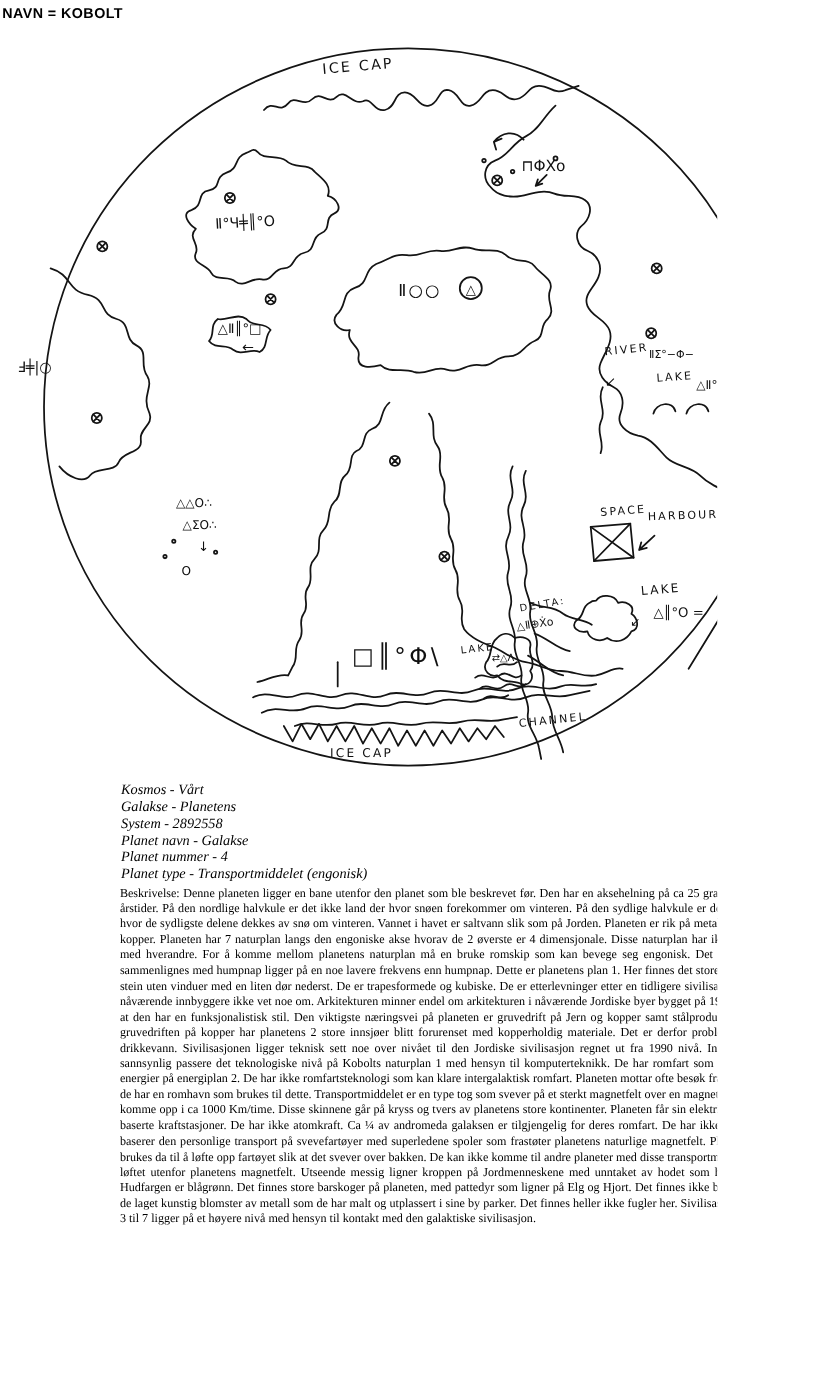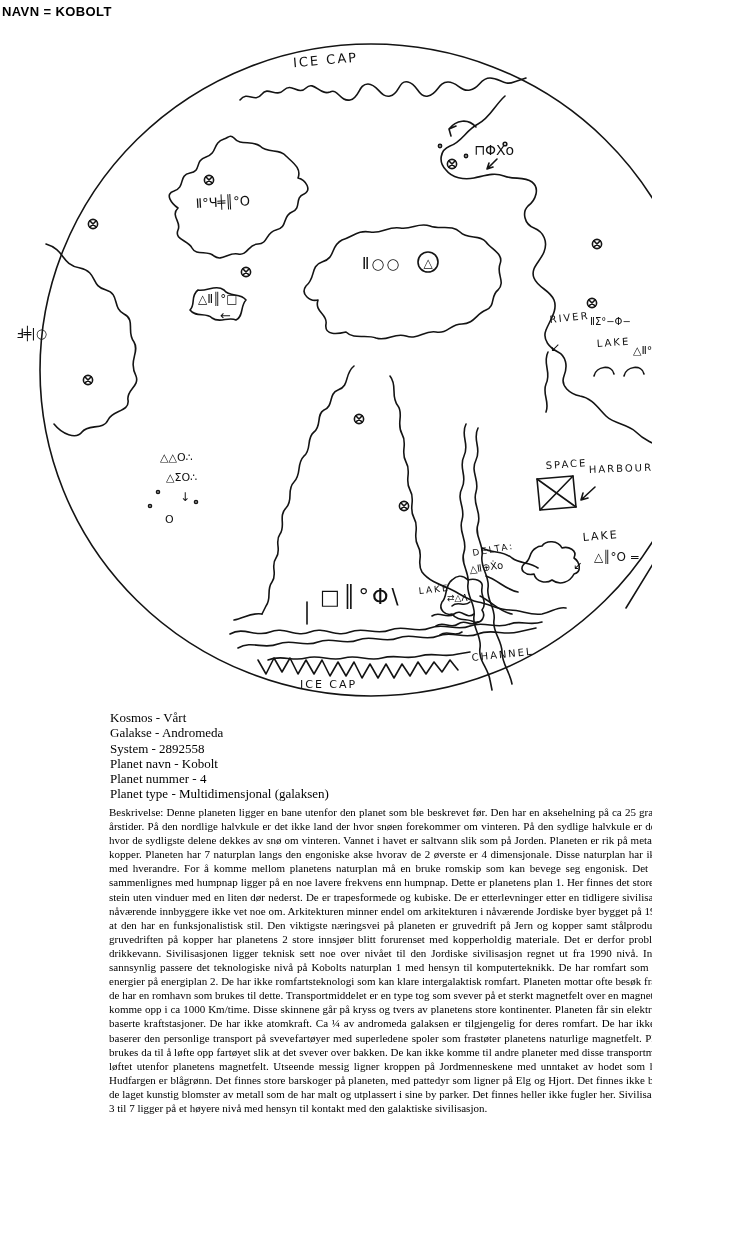--- a/index.html
+++ b/index.html
@@ -6,21 +6,21 @@
   .page{position:relative;width:652px;height:1250px;background:#fff;overflow:hidden;
         font-family:"Liberation Serif", serif;color:#000;}
   .doc-title{position:absolute;left:2px;top:4px;font-family:"Liberation Sans",sans-serif;
         font-weight:bold;font-size:13px;letter-spacing:.4px;color:#000;}
   .map-wrap{position:absolute;left:0;top:0;width:741px;height:715px;}
   svg{display:block;}
   svg path, svg ellipse, svg line, svg polygon, svg circle{
         fill:none;stroke:#141414;stroke-width:1.6;stroke-linecap:round;stroke-linejoin:round;}
   svg text{fill:#101010;stroke:none;font-family:"DejaVu Sans",sans-serif;}
   .hand{letter-spacing:2px;}
-  .info-block{position:absolute;left:110px;top:710px;font-size:13px;line-height:15.3px;}
+  .info-block{position:absolute;left:110px;top:710px;font-size:13px;line-height:15.3px;font-style:italic;}
   .desc-block{position:absolute;left:109px;top:805px;width:629px;font-size:11px;
         line-height:14.1px;text-align:justify;}
 </style>
 </head>
 <body>
 
 <div class="page">
 
   <div class="doc-title">NAVN = KOBOLT</div>
 
@@ -152,22 +152,22 @@
       <circle cx="196" cy="502" r="1.5" fill="#141414"></circle>
     </g>
 
     <use href="#xmark" transform="translate(246,272)"></use>
     <line x1="626" y1="608" x2="692" y2="500" stroke-width="2"></line>
   </svg>
   </div>
 
   <div class="info-block">
     <div>Kosmos - Vårt</div>
-    <div>Galakse - Andromeda</div>
+    <div>Galakse - Planetens</div>
     <div>System - 2892558</div>
-    <div>Planet navn - Kobolt</div>
+    <div>Planet navn - Galakse</div>
     <div>Planet nummer - 4</div>
-    <div>Planet type - Multidimensjonal (galaksen)</div>
+    <div>Planet type - Transportmiddelet (engonisk)</div>
   </div>
 
   <div class="desc-block">Beskrivelse: Denne planeten ligger en bane utenfor den planet som ble beskrevet før. Den har en aksehelning på ca 25 grader. Den har derfor årstider.  På den nordlige halvkule er det ikke land der hvor snøen forekommer om vinteren. På den sydlige halvkule er det et stort kontinent hvor de sydligste delene dekkes av snø om vinteren. Vannet i havet er saltvann slik som på Jorden. Planeten er rik på metaller spesielt Jern og kopper. Planeten har 7 naturplan langs den engoniske akse hvorav de 2 øverste er 4 dimensjonale.  Disse naturplan har ikke noe forbindelse med hverandre. For å komme mellom planetens naturplan må en bruke romskip som kan bevege seg engonisk.  Det naturplan som kan sammenlignes med humpnap ligger på en noe lavere frekvens enn humpnap. Dette er planetens plan 1. Her finnes det store bygninger av brun stein uten vinduer med en liten dør nederst. De er trapesformede og kubiske. De er etterlevninger etter en tidligere sivilisasjon som planetens nåværende innbyggere ikke vet noe om. Arkitekturen minner endel om arkitekturen i nåværende Jordiske byer bygget på 1950 tallet. En kan si at den har en funksjonalistisk stil. Den viktigste næringsvei på planeten er gruvedrift på Jern og kopper samt stålproduksjon. På grunn av gruvedriften på kopper har planetens 2 store innsjøer blitt forurenset med kopperholdig materiale. Det er derfor problemer med å skaffe drikkevann. Sivilisasjonen ligger teknisk sett noe over nivået til den Jordiske sivilisasjon regnet ut fra 1990 nivå. Innen år 2000 vil vi sannsynlig passere det teknologiske nivå på Kobolts naturplan 1 med hensyn til komputerteknikk. De har romfart som kan benytte seg av energier på energiplan 2. De har ikke romfartsteknologi som kan klare intergalaktisk romfart. Planeten mottar ofte besøk fra andre planeter, og de har en romhavn som brukes til dette. Transportmiddelet er en type tog som svever på et sterkt magnetfelt over en magnetisk skinne. Det kan komme opp i ca 1000 Km/time. Disse skinnene går på kryss og tvers av planetens store kontinenter. Planeten får sin elektriske energi fra ITM baserte kraftstasjoner. De har ikke atomkraft. Ca ¼ av andromeda galaksen er tilgjengelig for deres romfart. De har ikke biler og veier. De baserer den personlige transport på svevefartøyer med superledene spoler som frastøter planetens naturlige magnetfelt. Planetens magnetfelt brukes da til å løfte opp fartøyet slik at det svever over bakken. De kan ikke komme til andre planeter med disse transportmidlene da de mister løftet utenfor planetens magnetfelt. Utseende messig ligner kroppen på Jordmenneskene med unntaket av hodet som har en annen form. Hudfargen er blågrønn. Det finnes store barskoger på planeten, med pattedyr som ligner på Elg og Hjort. Det finnes ikke blomster.  Derfor har de laget kunstig blomster av metall som de har malt og utplassert i sine by parker. Det finnes heller ikke fugler her.  Sivilisasjonen på naturplan 3 til 7 ligger på et høyere nivå med hensyn til kontakt med den galaktiske sivilisasjon.</div>
 
 </div>
 
 </body></html>

